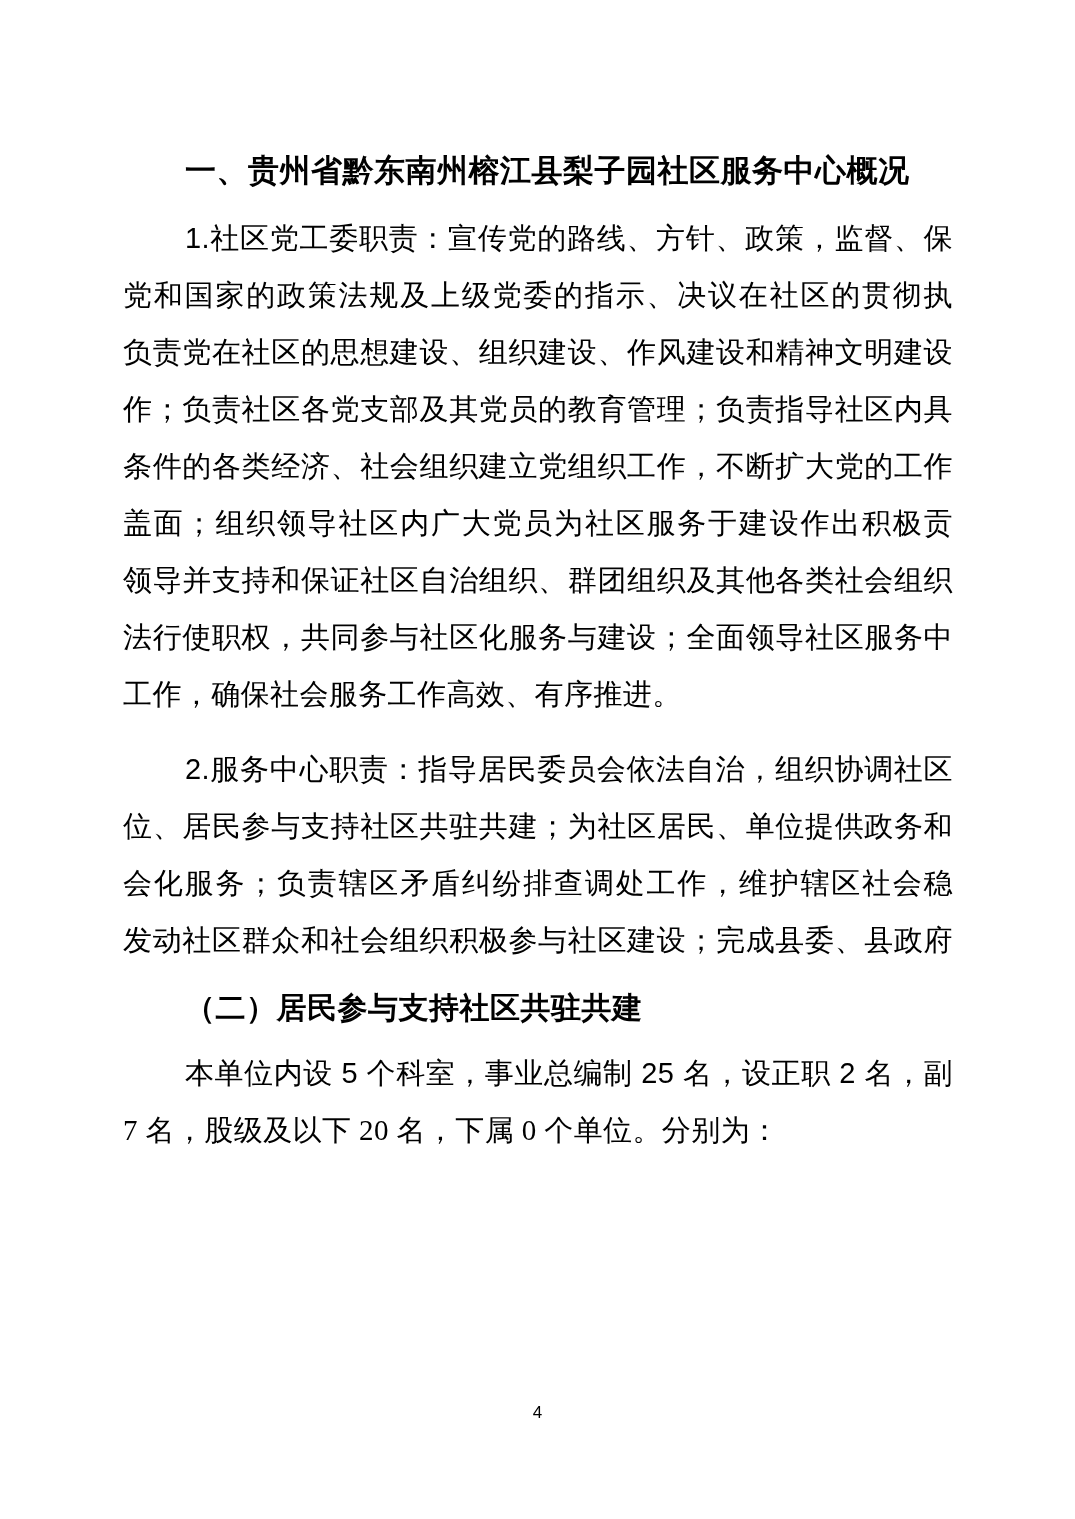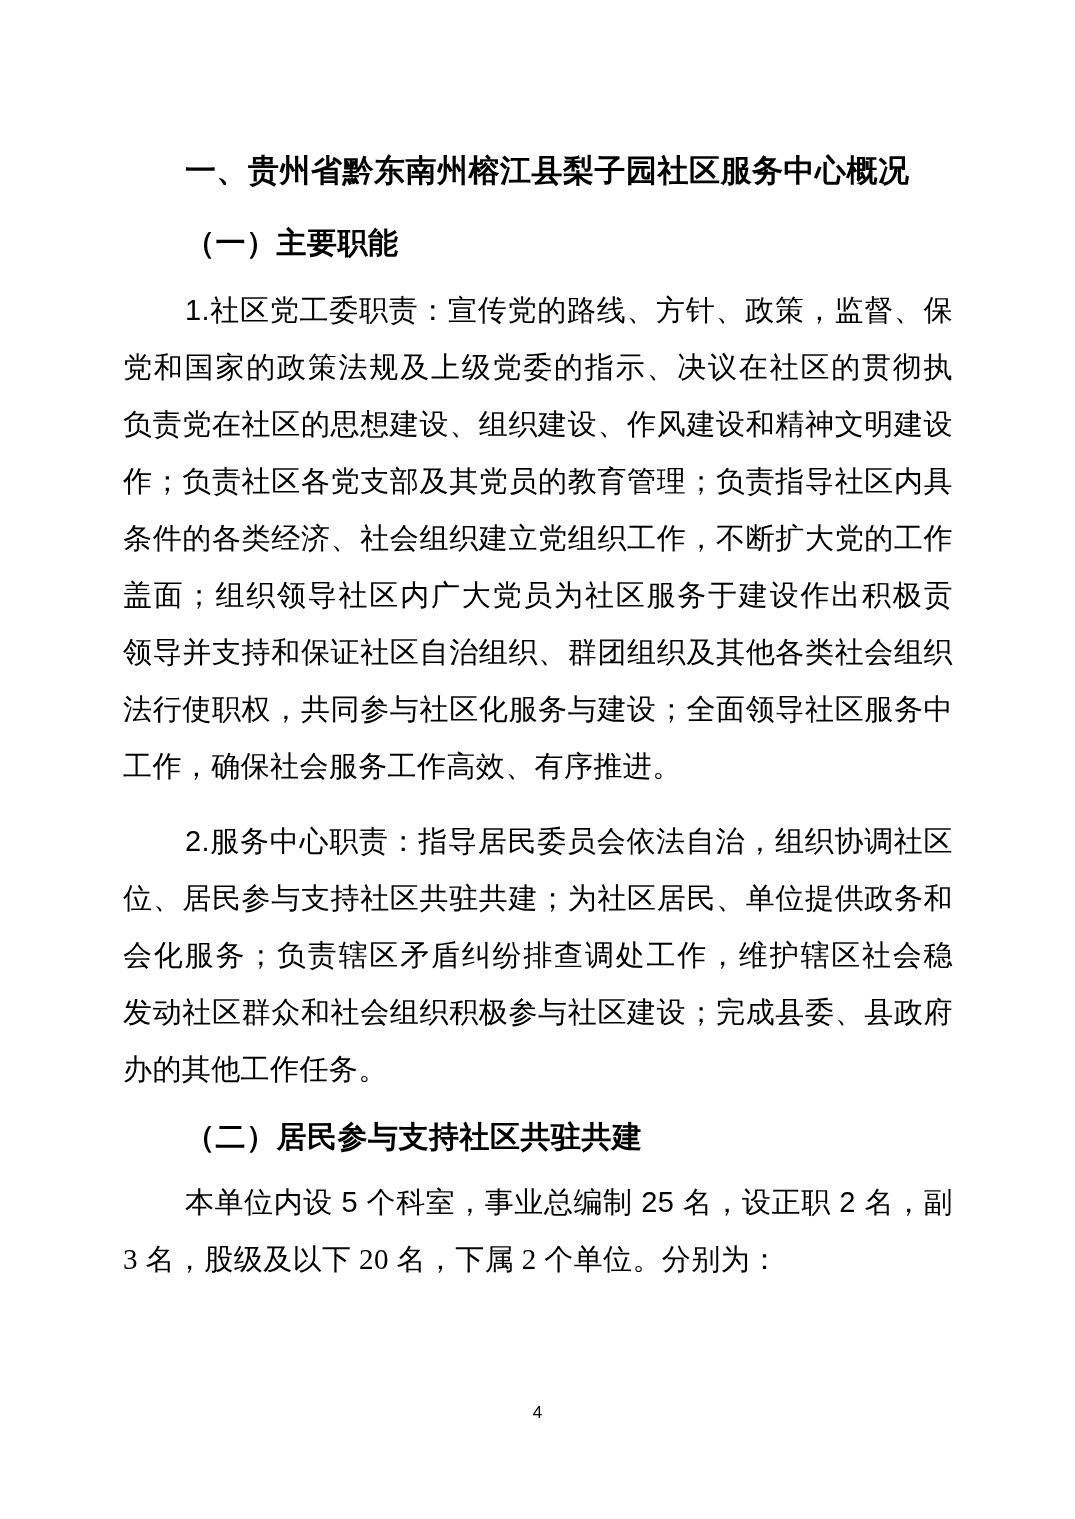--- a/index.html
+++ b/index.html
@@ -75,45 +75,43 @@
   }
 </style>
 </head>
 <body>
 
 <div class="page">
   <div class="content">
 
     <div class="h-section">一、贵州省黔东南州榕江县梨子园社区服务中心概况</div>
 
-    <div class="h-sub">（一）主要职能</div>
 
     <div class="para p1">
       <div class="line first">1.社区党工委职责：宣传党的路线、方针、政策，监督、保障</div>
       <div class="line">党和国家的政策法规及上级党委的指示、决议在社区的贯彻执行；</div>
       <div class="line">负责党在社区的思想建设、组织建设、作风建设和精神文明建设工</div>
       <div class="line">作；负责社区各党支部及其党员的教育管理；负责指导社区内具备</div>
       <div class="line">条件的各类经济、社会组织建立党组织工作，不断扩大党的工作覆</div>
       <div class="line">盖面；组织领导社区内广大党员为社区服务于建设作出积极贡献；</div>
       <div class="line">领导并支持和保证社区自治组织、群团组织及其他各类社会组织依</div>
       <div class="line">法行使职权，共同参与社区化服务与建设；全面领导社区服务中心</div>
       <div class="line last">工作，确保社会服务工作高效、有序推进。</div>
     </div>
 
     <div class="para p2">
       <div class="line first">2.服务中心职责：指导居民委员会依法自治，组织协调社区单</div>
       <div class="line">位、居民参与支持社区共驻共建；为社区居民、单位提供政务和社</div>
       <div class="line">会化服务；负责辖区矛盾纠纷排查调处工作，维护辖区社会稳定；</div>
       <div class="line">发动社区群众和社会组织积极参与社区建设；完成县委、县政府交</div>
-      <div class="line last">办的其他工作任务。</div>
     </div>
 
     <div class="h-sub second">（二）居民参与支持社区共驻共建</div>
 
     <div class="para p3">
       <div class="line first">本单位内设 5 个科室，事业总编制 25 名，设正职 2 名，副职</div>
-      <div class="line last">3 名，股级及以下 20 名，下属 2 个单位。分别为：</div>
+      <div class="line last">7 名，股级及以下 20 名，下属 0 个单位。分别为：</div>
     </div>
 
   </div>
 
   <div class="page-number">4</div>
 </div>
 
 </body></html>

